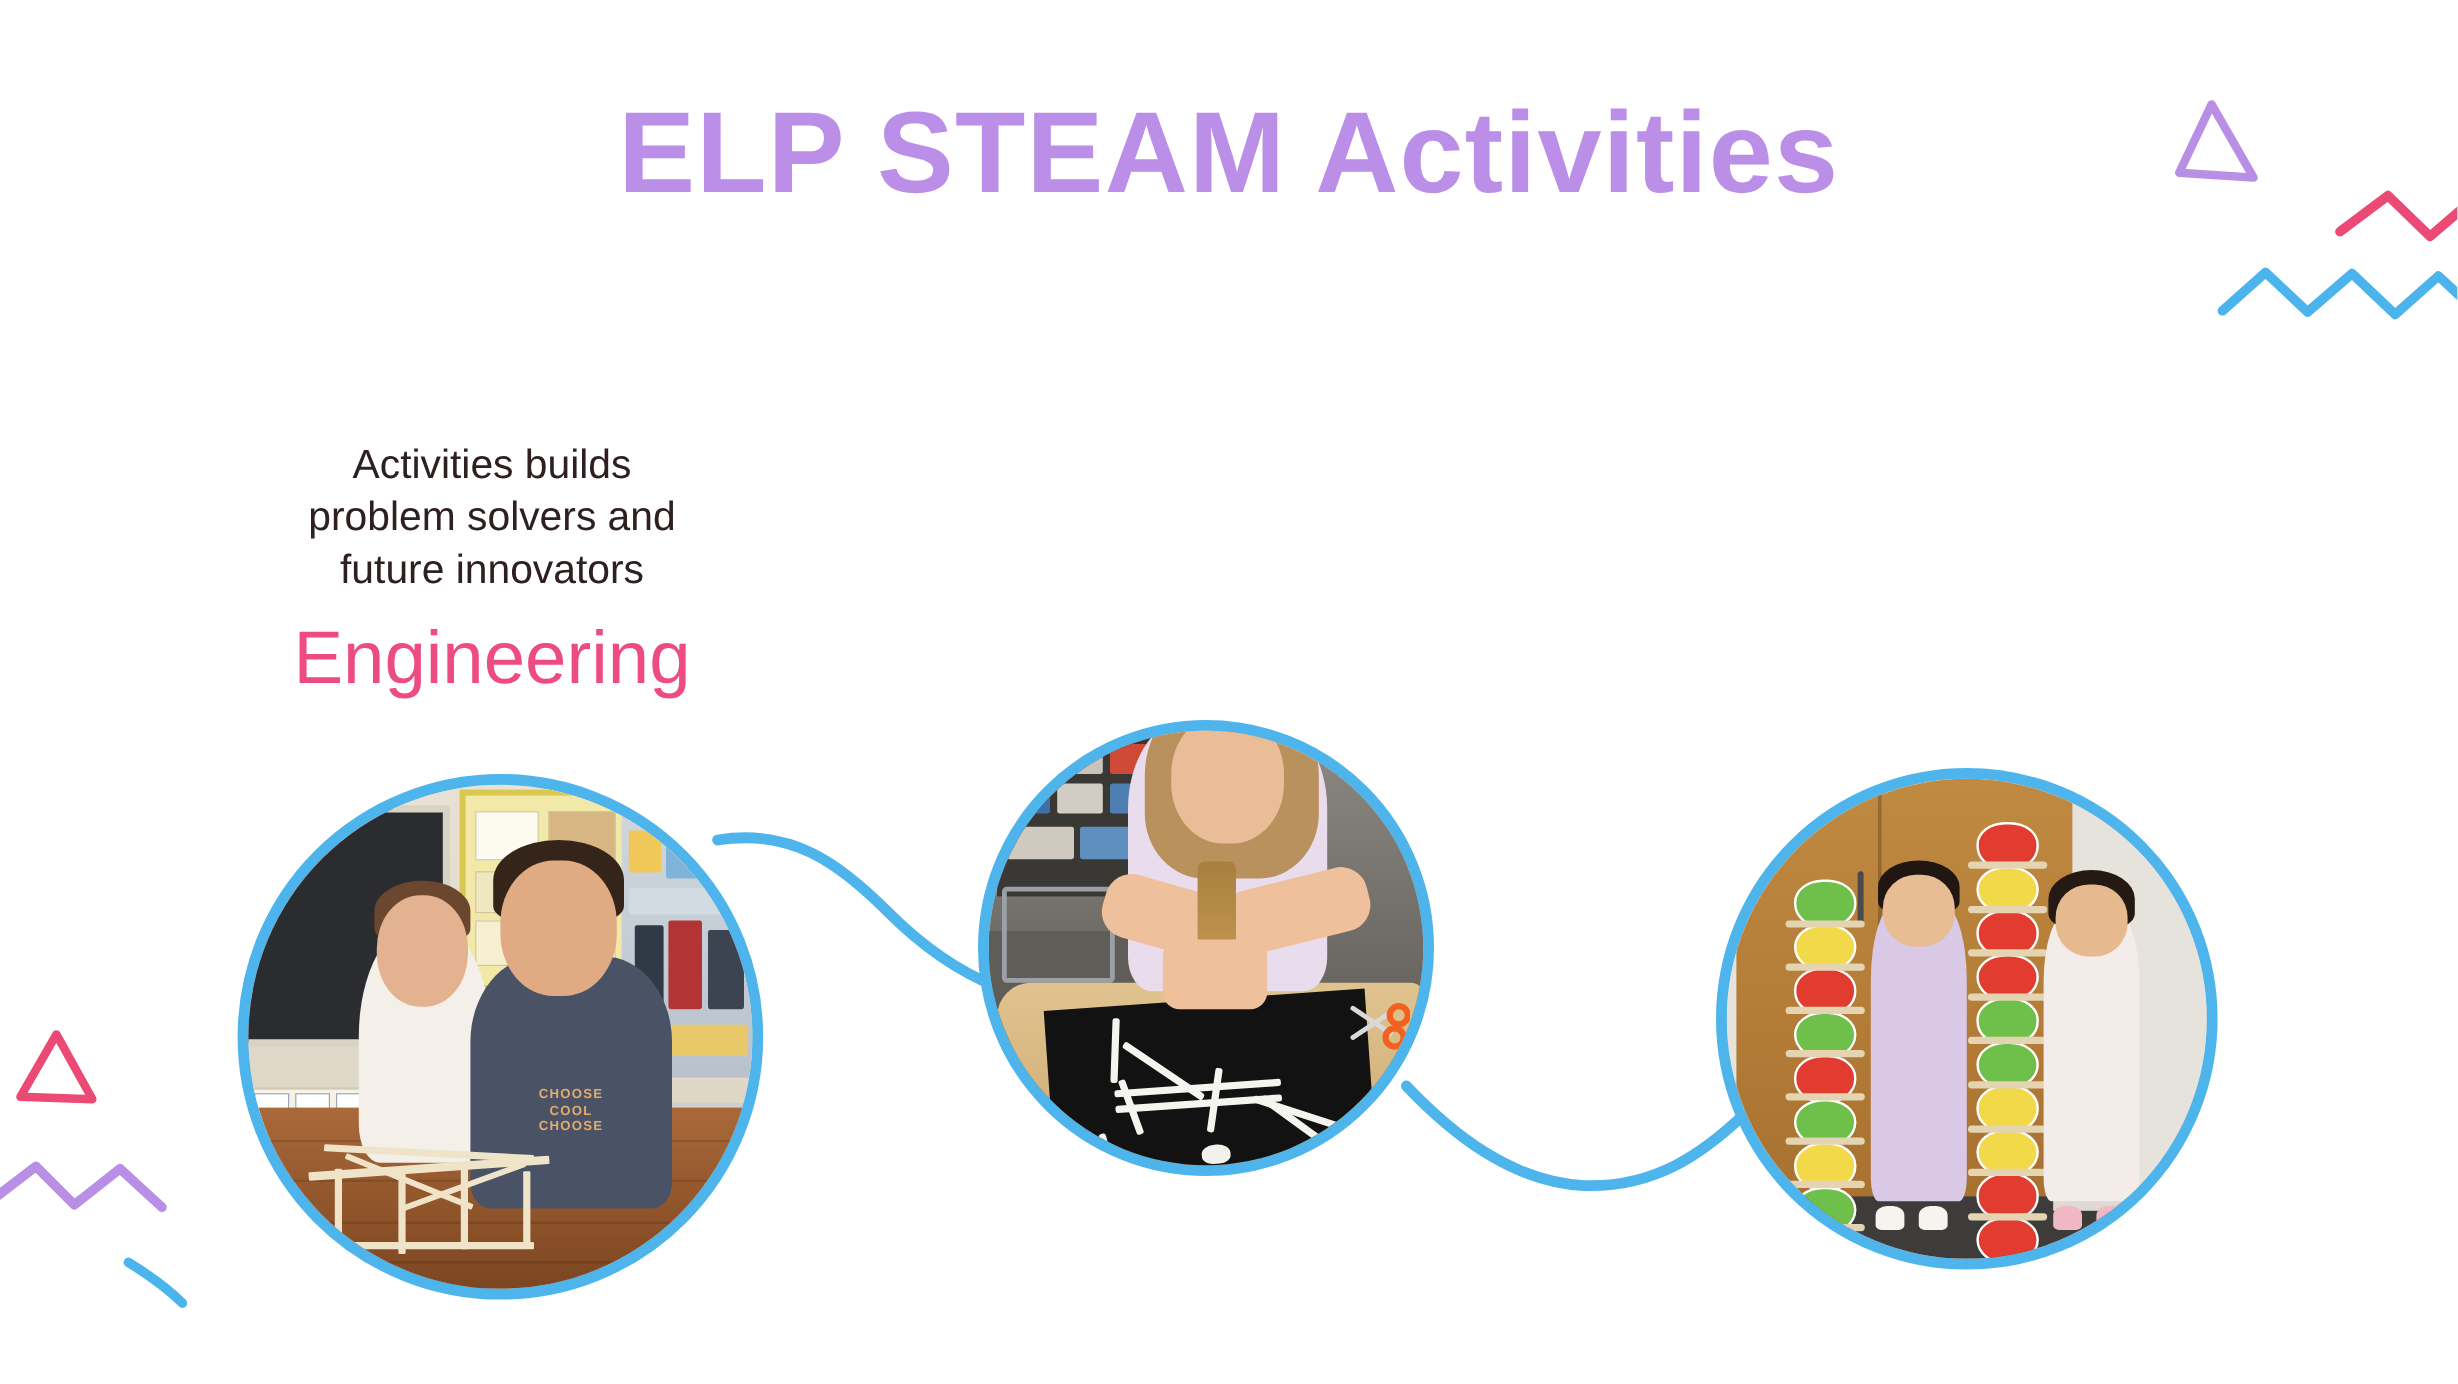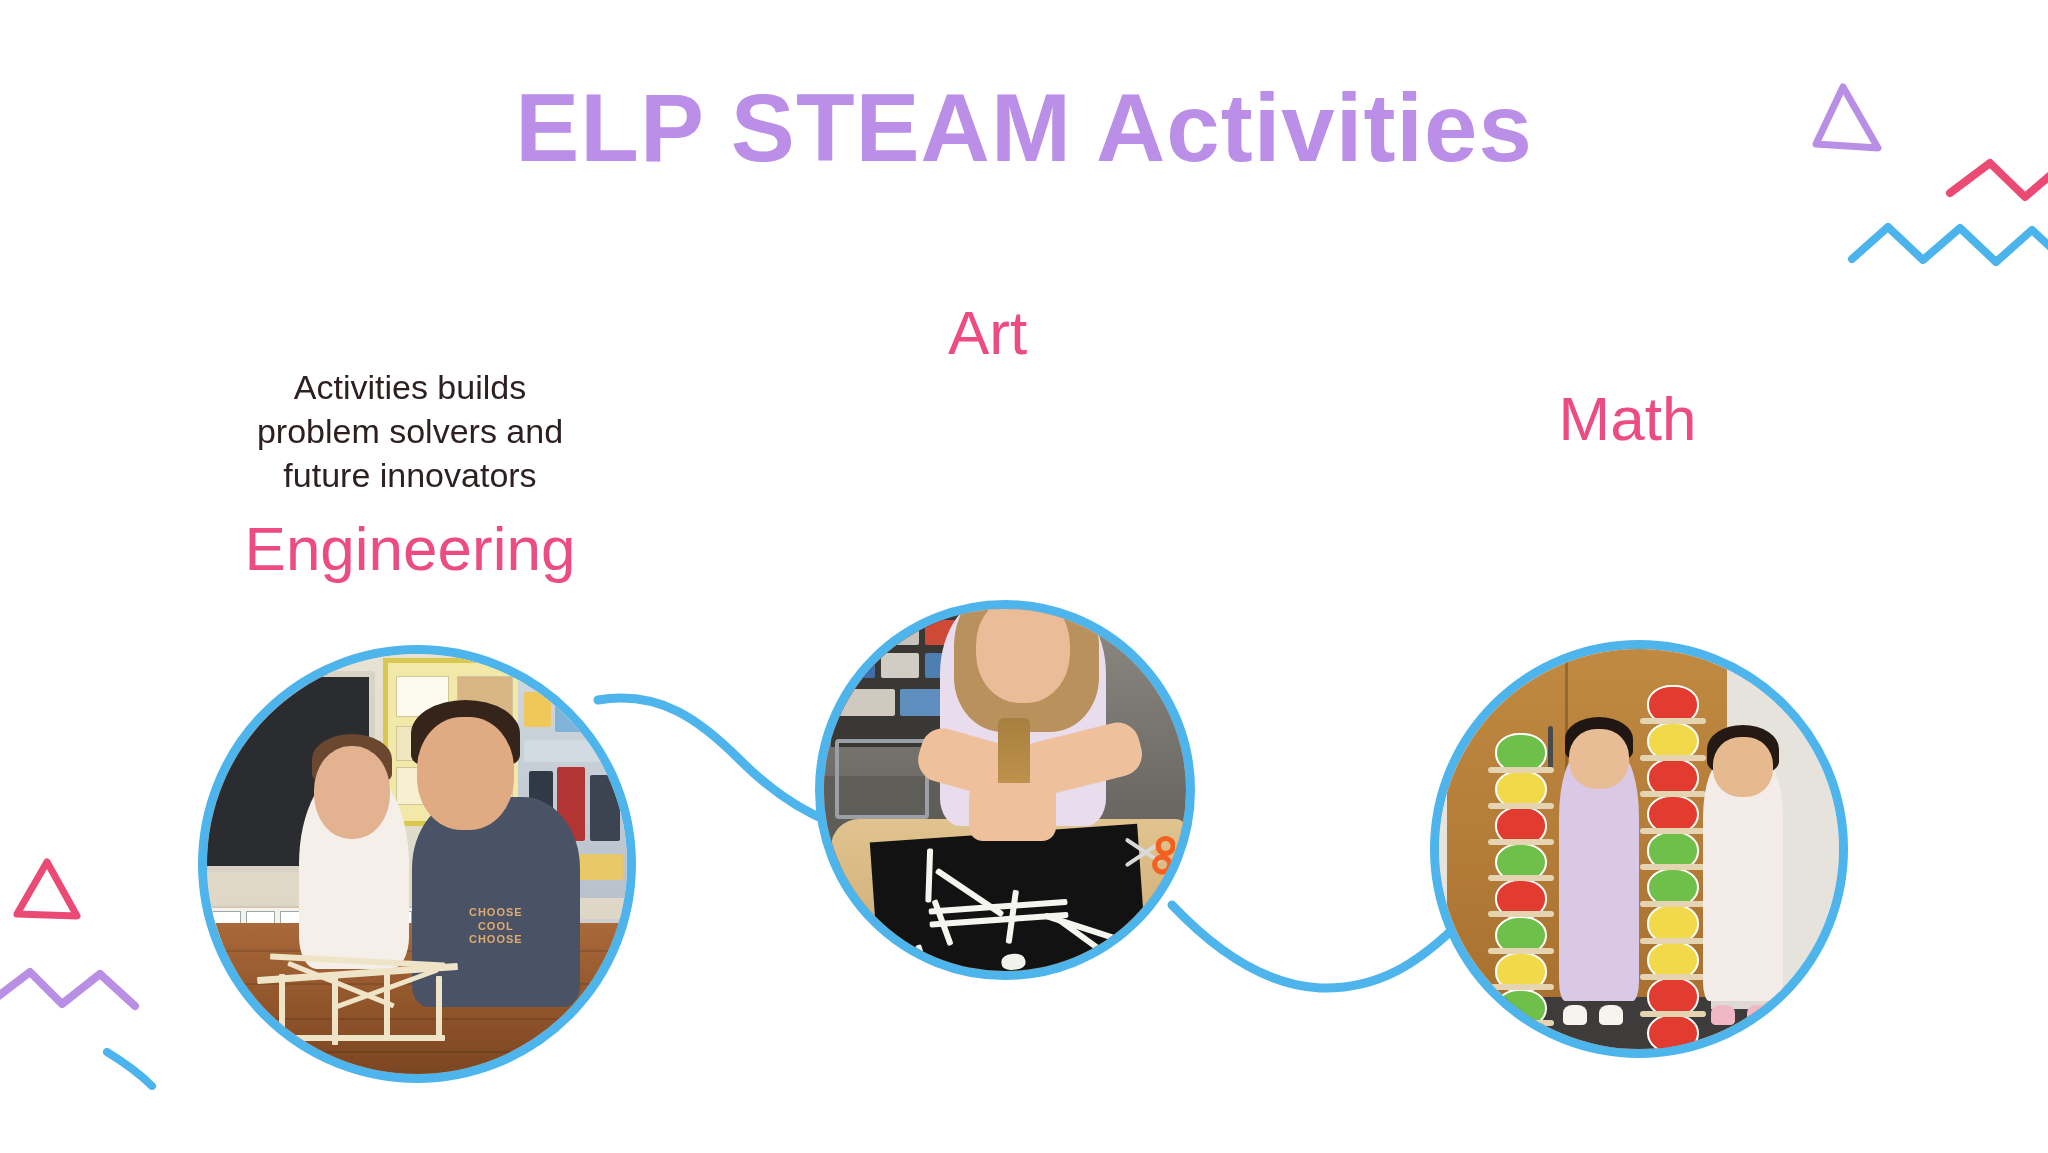--- a/index.html
+++ b/index.html
@@ -107,21 +107,21 @@
   .eng-table { position:absolute; left:0; bottom:0; width:100%; height:36%;
                background:linear-gradient(180deg,#a9693a 0%,#8e5329 60%,#7b4622 100%); }
   .eng-grain { position:absolute; left:0; width:100%; height:2px; background:rgba(0,0,0,.12); }
   .eng-child-a { position:absolute; left:22%; top:27%; width:26%; height:48%;
                  background:#f4f0e9; border-radius:48% 48% 16% 16%; }
   .eng-head-a  { position:absolute; left:25.5%; top:22%; width:18%; height:22%;
                  background:#e3b391; border-radius:48%; }
   .eng-hair-a  { position:absolute; left:25%; top:19%; width:19%; height:12%;
                  background:#6b4730; border-radius:50% 50% 20% 20%; }
   .eng-child-b { position:absolute; left:44%; top:34%; width:40%; height:50%;
-                 background:#4a5366; border-radius:34% 34% 10% 10%;margin-left:20px; }
+                 background:#4a5366; border-radius:34% 34% 10% 10%; }
   .eng-head-b  { position:absolute; left:50%; top:15%; width:23%; height:27%;
                  background:#e0ab83; border-radius:46%; }
   .eng-hair-b  { position:absolute; left:48.5%; top:11%; width:26%; height:16%;
                  background:#34241a; border-radius:50% 50% 18% 18%; }
   .eng-shirt-txt { position:absolute; left:50%; top:52%; transform:translateX(-50%);
                  color:#e2aa6d; font-size:11px; font-weight:700; letter-spacing:1px;
                  text-align:center; line-height:1.25; }
   .eng-struct { position:absolute; left:12%; bottom:5%; width:52%; height:24%; }
   .eng-stick { position:absolute; background:#efe4c8; border-radius:1px; }
 
@@ -210,25 +210,23 @@
   </svg>
 
   <div class="column" id="col-engineering">
     <div class="col-caption">Activities builds
 problem solvers and
 future innovators</div>
     <div class="col-heading">Engineering</div>
   </div>
 
   <div class="column" id="col-art">
-    <div class="col-heading">Art</div>
   </div>
 
   <div class="column" id="col-math">
-    <div class="col-heading">Math</div>
   </div>
 
   <div class="photo-circle" id="photo-engineering">
     <div class="photo-inner">
       <div class="eng-wall"></div>
 
       <div class="eng-board"></div>
 
       <div class="eng-bulletin">
         <div class="eng-note" style="left:6%;top:8%;width:40%;height:26%;"></div>

